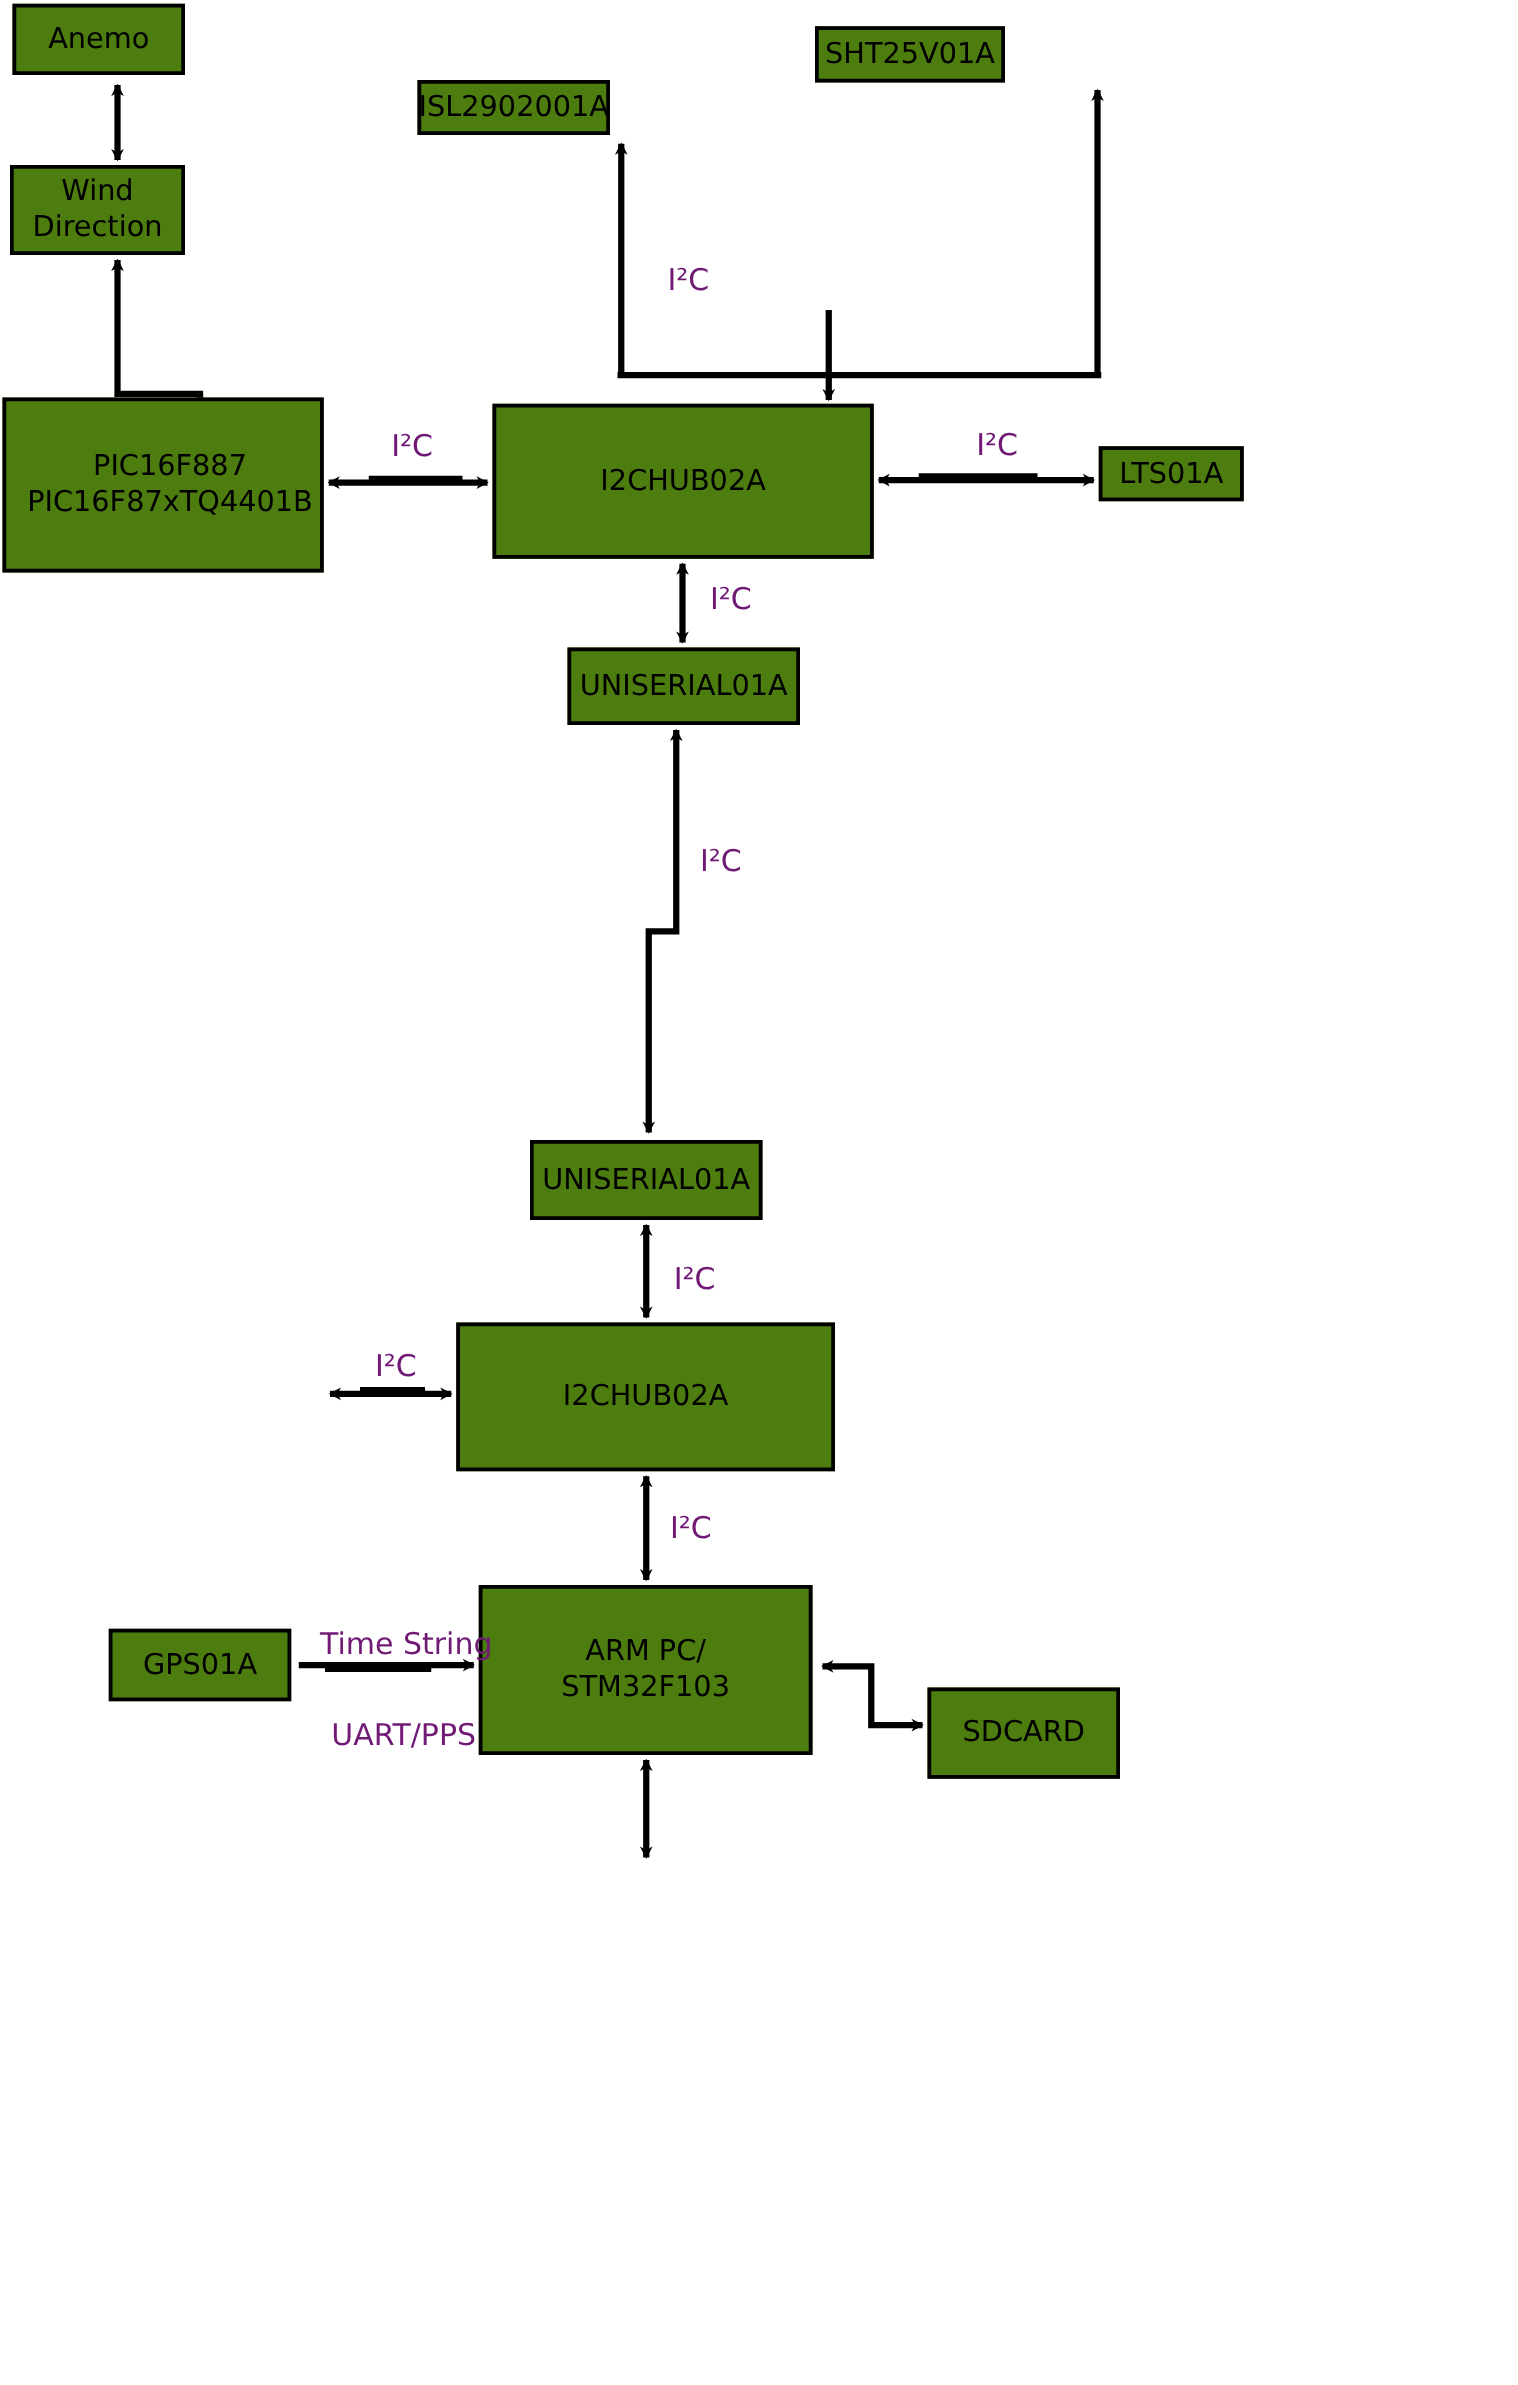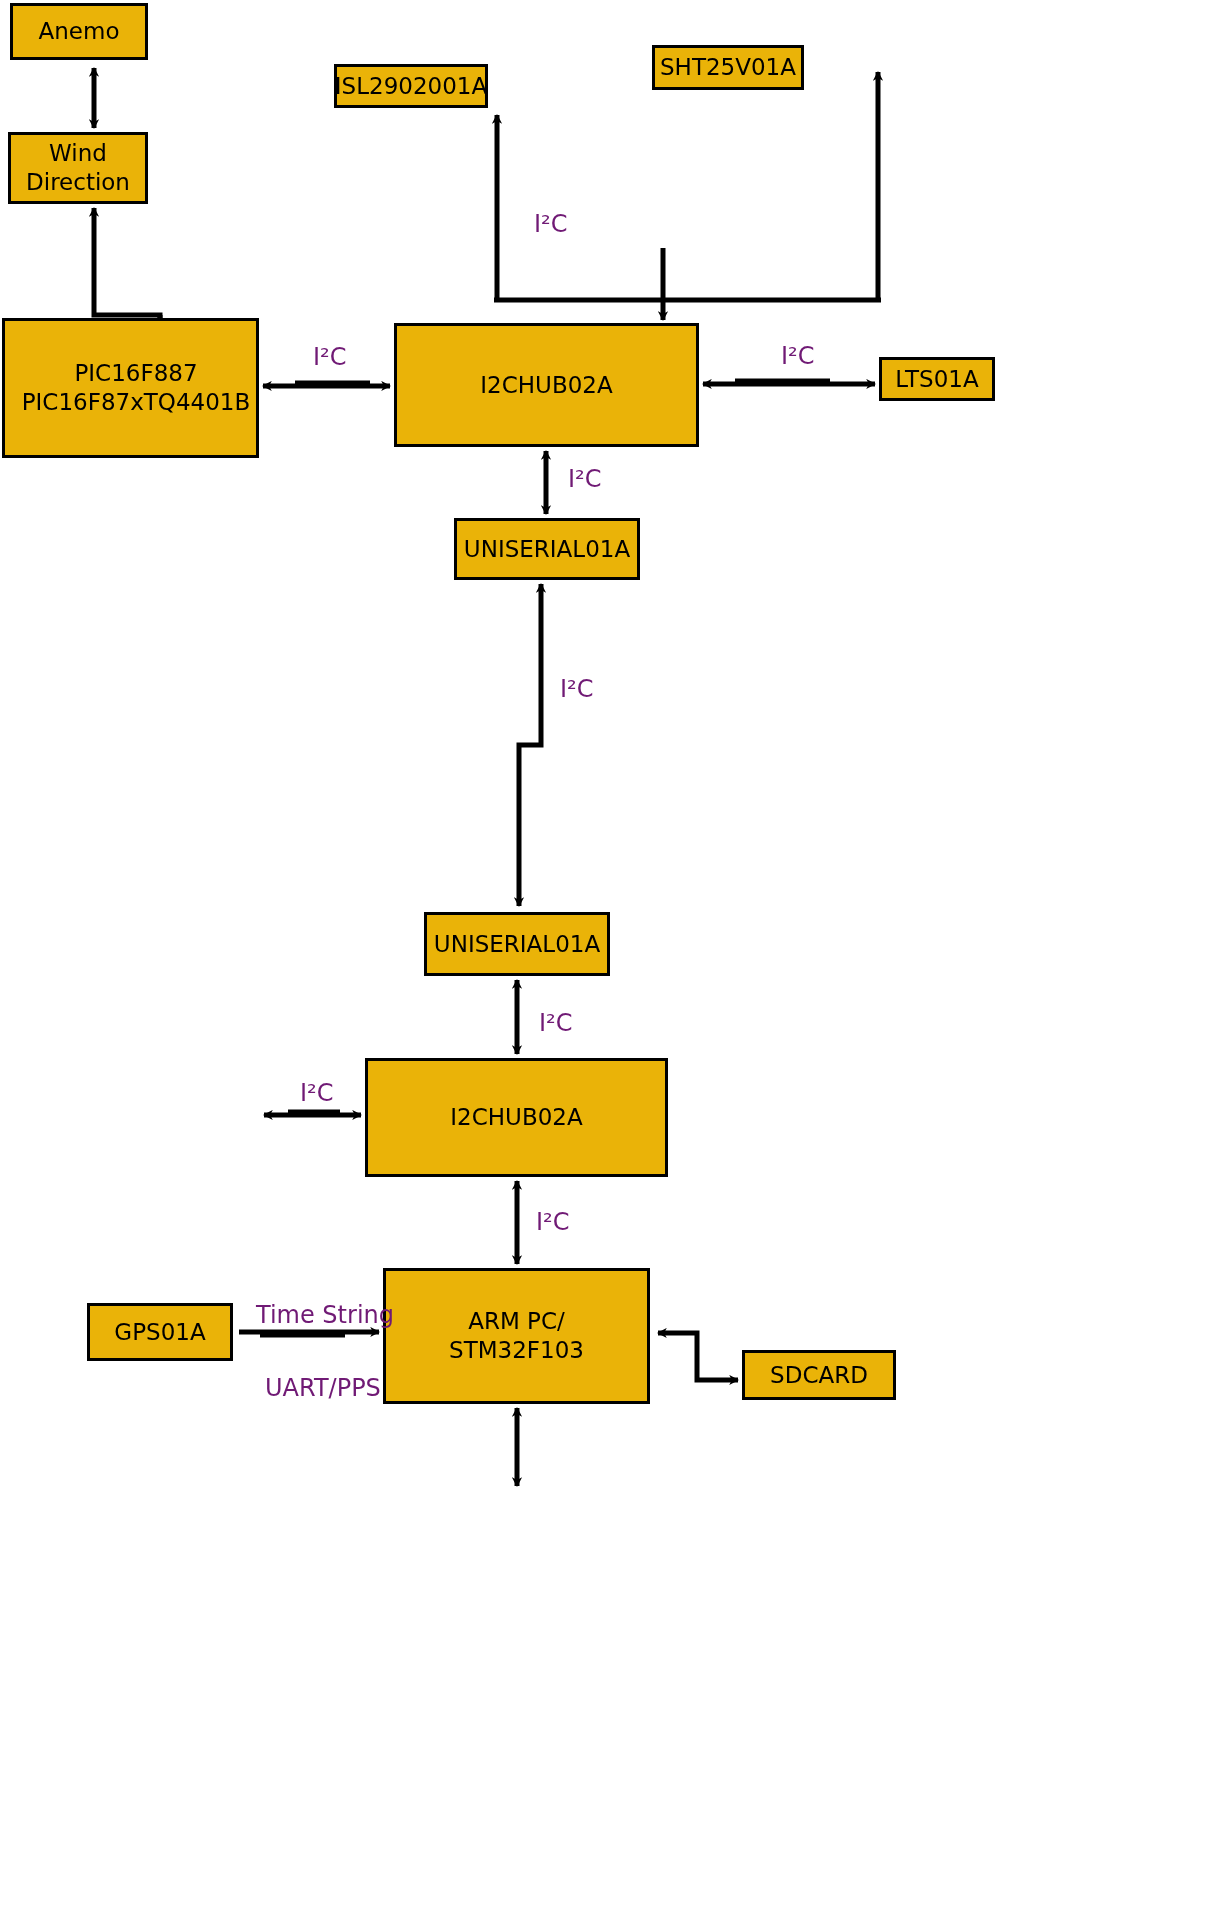--- a/index.html
+++ b/index.html
@@ -20,21 +20,21 @@
   svg#wiring {
     position: absolute;
     left: 0;
     top: 0;
     width: 1214px;
     height: 1908px;
   }
   .node {
     position: absolute;
     box-sizing: border-box;
-    background: #eab308;
+    background: #4d7c0f;
     border: 3px solid #000000;
     display: flex;
     align-items: center;
     justify-content: center;
     text-align: center;
     color: #000000;
     font-size: 23px;
     line-height: 1.25;
     font-family: "DejaVu Sans", "Liberation Sans", sans-serif;
     white-space: pre-line;
@@ -110,39 +110,39 @@
   <div class="node" style="left:10px;top:3px;width:138px;height:57px;">Anemo</div>
 
   <div class="node" style="left:8px;top:132px;width:140px;height:72px;">Wind
 Direction</div>
 
   <div class="node" style="left:2px;top:318px;width:257px;height:140px;padding-left:11px;">PIC16F887
 PIC16F87xTQ4401B</div>
 
   <div class="node" style="left:334px;top:64px;width:154px;height:44px;">ISL2902001A</div>
 
-  <div class="node" style="left:652px;top:21px;width:152px;height:45px;margin-top:24px;">SHT25V01A</div>
+  <div class="node" style="left:652px;top:21px;width:152px;height:45px;">SHT25V01A</div>
 
   <div class="node" style="left:394px;top:323px;width:305px;height:124px;">I2CHUB02A</div>
 
   <div class="node" style="left:879px;top:357px;width:116px;height:44px;">LTS01A</div>
 
   <div class="node" style="left:454px;top:518px;width:186px;height:62px;">UNISERIAL01A</div>
 
   <div class="node" style="left:424px;top:912px;width:186px;height:64px;">UNISERIAL01A</div>
 
   <div class="node" style="left:365px;top:1058px;width:303px;height:119px;">I2CHUB02A</div>
 
 
   <div class="node" style="left:383px;top:1268px;width:267px;height:136px;">ARM PC/
 STM32F103</div>
 
   <div class="node" style="left:87px;top:1303px;width:146px;height:58px;">GPS01A</div>
 
-  <div class="node" style="left:742px;top:1350px;width:154px;height:50px;">SDCARD</div>
+  <div class="node" style="left:742px;top:1350px;width:154px;height:73px;">SDCARD</div>
 
 
   <div class="edge-label" style="left:534px;top:210px;">I²C</div>
 
   <div class="edge-label" style="left:313px;top:343px;">I²C</div>
 
   <div class="edge-label" style="left:781px;top:342px;">I²C</div>
 
   <div class="edge-label" style="left:568px;top:465px;">I²C</div>
 

